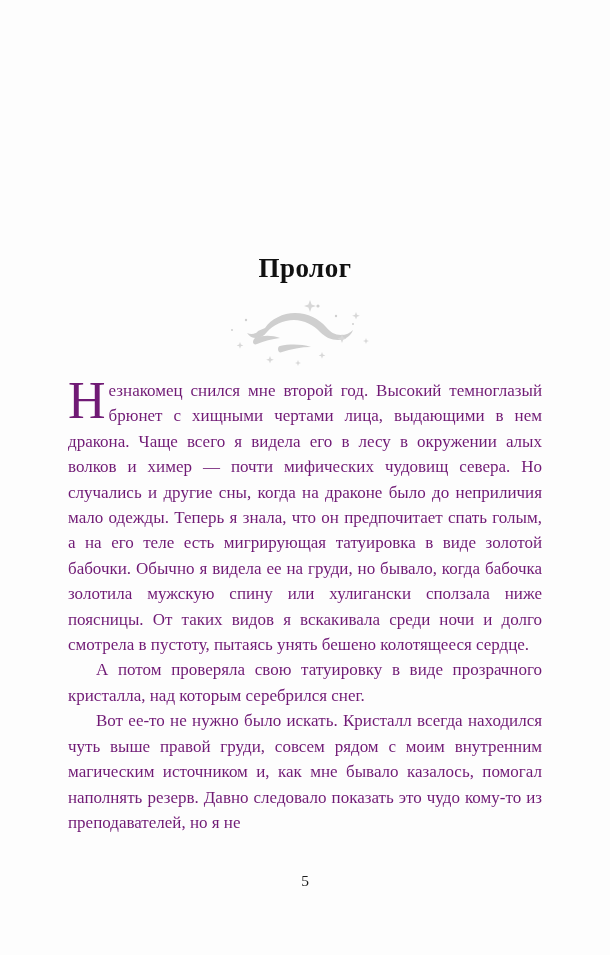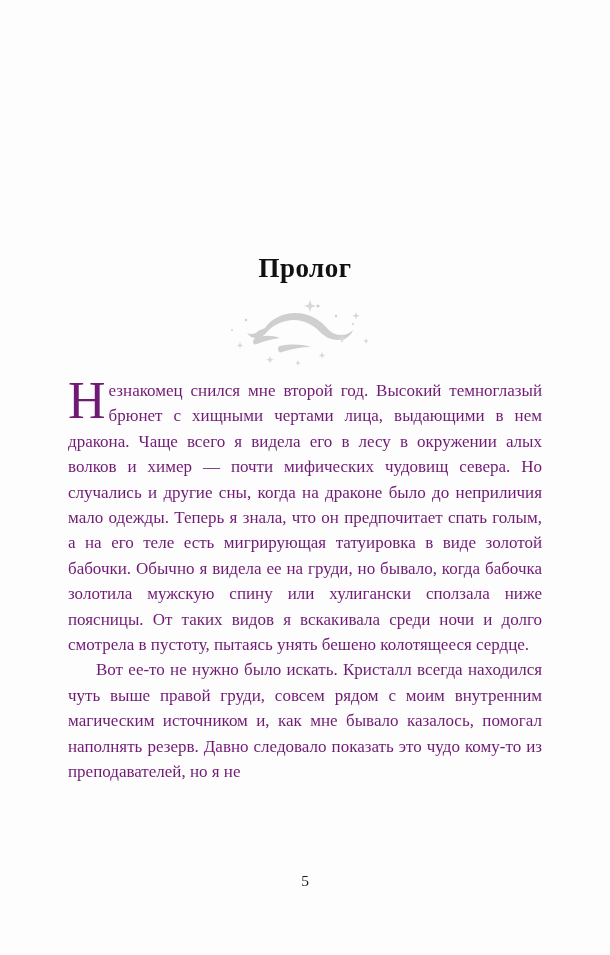--- a/index.html
+++ b/index.html
@@ -101,19 +101,20 @@
         <path d="M60 62l1 2.8 2.8 1-2.8 1-1 2.8-1-2.8-2.8-1 2.8-1z"></path>
         <path d="M112 58l.9 2.5 2.5.9-2.5.9-.9 2.5-.9-2.5-2.5-.9 2.5-.9z"></path>
         <path d="M30 48l.9 2.5 2.5.9-2.5.9-.9 2.5-.9-2.5-2.5-.9 2.5-.9z"></path>
         <path d="M156 44l.8 2.2 2.2.8-2.2.8-.8 2.2-.8-2.2-2.2-.8 2.2-.8z"></path>
         <path d="M88 66l.8 2.2 2.2.8-2.2.8-.8 2.2-.8-2.2-2.2-.8 2.2-.8z"></path>
       </g>
     </svg>
 
     <p class="body-text first dropcap-wrap">Незнакомец снился мне второй год. Высокий темноглазый брюнет с хищными чертами лица, выдающими в нем дракона. Чаще всего я видела его в лесу в окружении алых волков и химер — почти мифических чудовищ севера. Но случались и другие сны, когда на драконе было до неприличия мало одежды. Теперь я знала, что он предпочитает спать голым, а на его теле есть мигрирующая татуировка в виде золотой бабочки. Обычно я видела ее на груди, но бывало, когда бабочка золотила мужскую спину или хулигански сползала ниже поясницы. От таких видов я вскакивала среди ночи и долго смотрела в пустоту, пытаясь унять бешено колотящееся сердце.</p>
 
+    <p class="body-text indent">А потом проверяла свою татуировку в виде прозрачного кристалла, над которым серебрился снег.</p>
 
     <p class="body-text indent">Вот ее-то не нужно было искать. Кристалл всегда находился чуть выше правой груди, совсем рядом с моим внутренним магическим источником и, как мне бывало казалось, помогал наполнять резерв. Давно следовало показать это чудо кому-то из преподавателей, но я не</p>
 
   </div>
 
   <div class="page-number">5</div>
 </div>
 
 </body></html>

